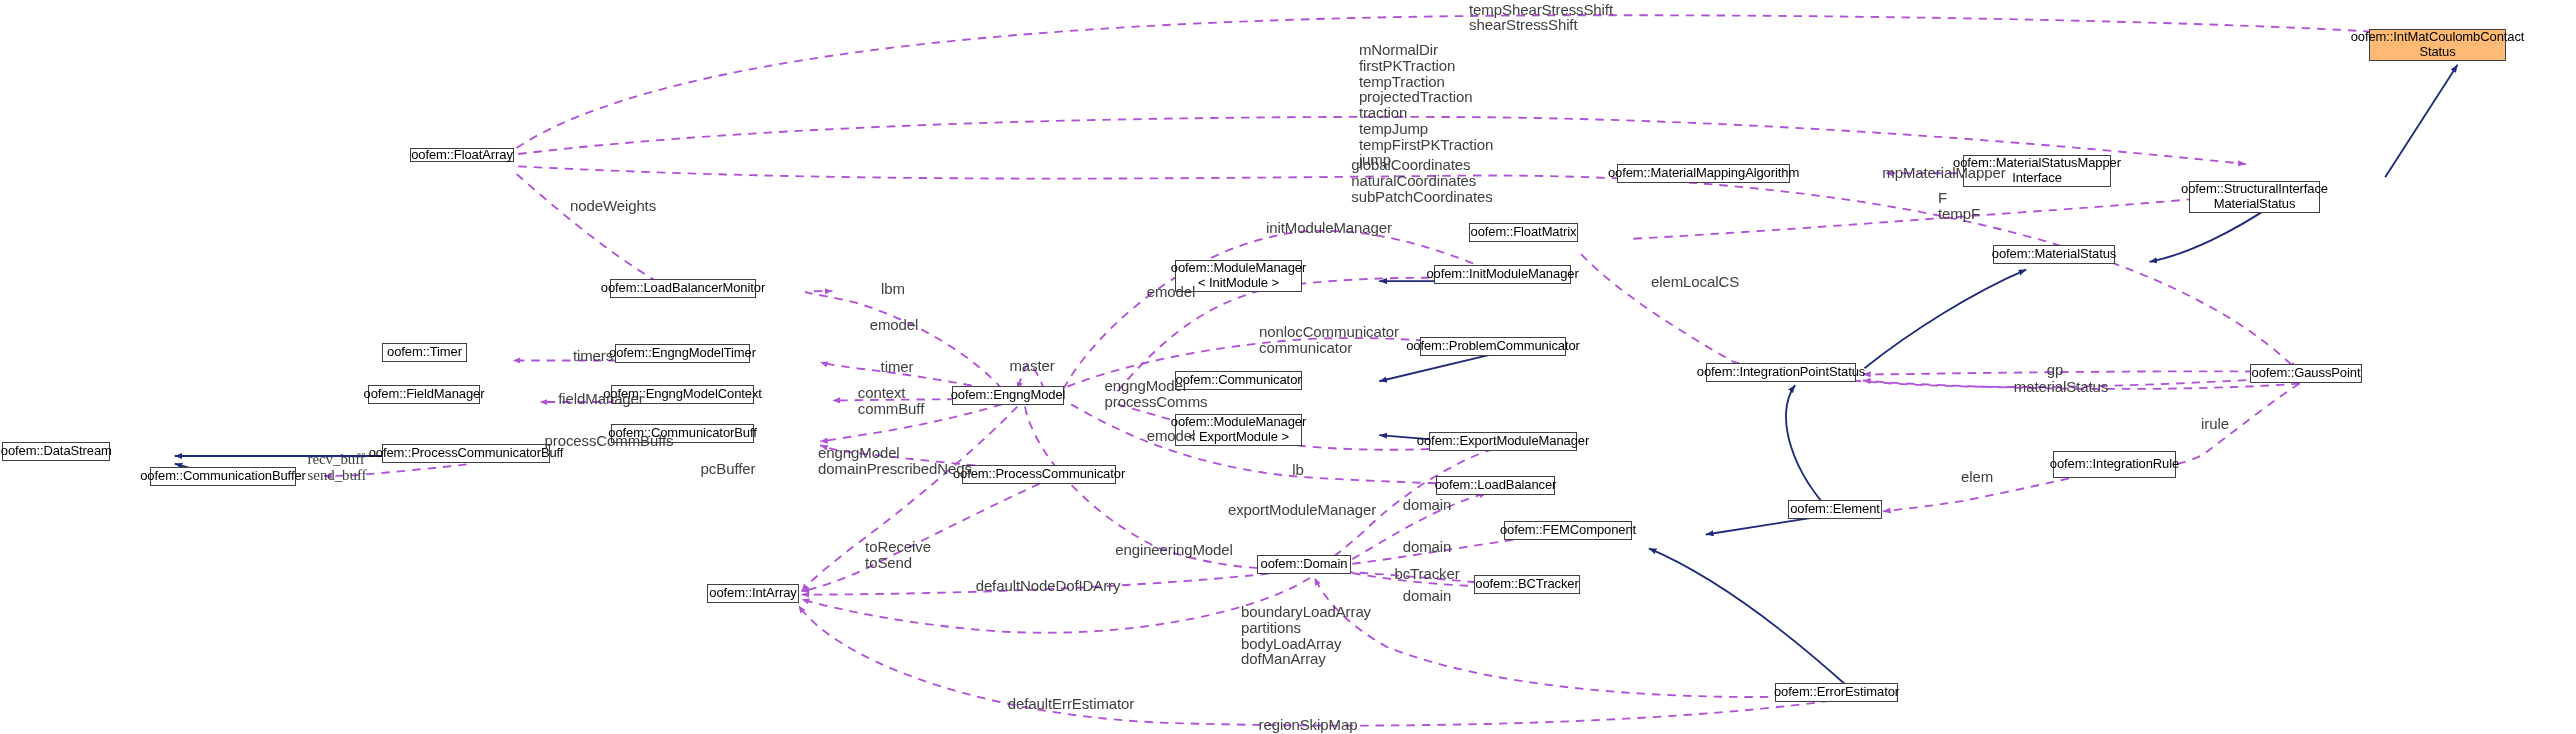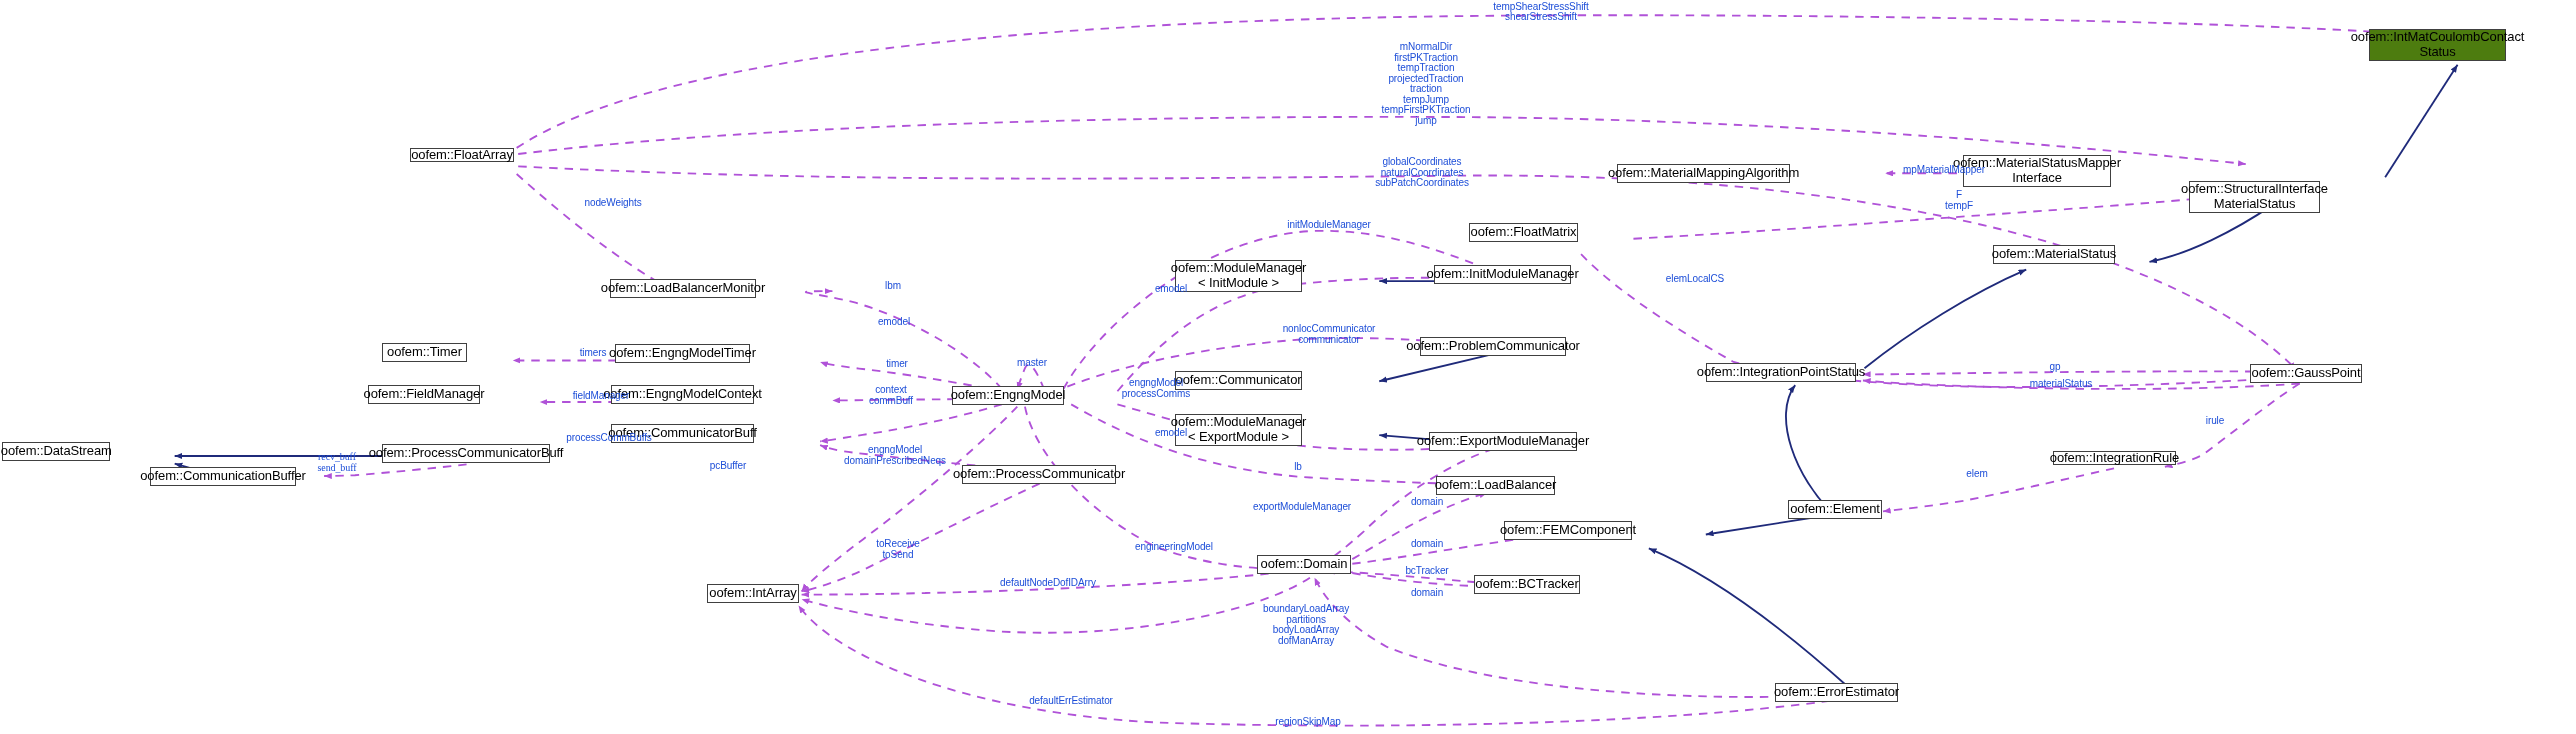--- a/index.html
+++ b/index.html
@@ -34,29 +34,28 @@
     line-height: 1.15;
     display: flex;
     align-items: center;
     justify-content: center;
     text-align: center;
     white-space: pre-line;
     letter-spacing: -0.1px;
     z-index: 5;
   }
   .node.highlight {
-    background: #4d7c0f;
+    background: #fdba74;
     border: 1.5px solid #404040;
   }
   .edge-label {
     position: absolute;
-    color: #1d4ed8;
-    font-size: 10px;
+    color: #404040;
+    font-size: 15px;
     line-height: 1.05;
-    text-align: center;
     white-space: pre-line;
     letter-spacing: -0.1px;
     z-index: 6;
     transform: translateX(-50%);
   }
 </style>
 </head>
 <body>
 
 <div id="diagram">
@@ -203,21 +202,21 @@
       <div class="node" style="left: 1175px; top: 414px; width: 127px; height: 32px;">oofem::ModuleManager
 &lt; ExportModule &gt;</div>
       <div class="node" style="left: 1429px; top: 432px; width: 148px; height: 19px;">oofem::ExportModuleManager</div>
       <div class="node" style="left: 2.3px; top: 442px; width: 108px; height: 19px;">oofem::DataStream</div>
       <div class="node" style="left: 611px; top: 424px; width: 143px; height: 19px;">oofem::CommunicatorBuff</div>
       <div class="node" style="left: 382px; top: 444px; width: 168px; height: 19px;">oofem::ProcessCommunicatorBuff</div>
       <div class="node" style="left: 150px; top: 467px; width: 146px; height: 19px;">oofem::CommunicationBuffer</div>
       <div class="node" style="left: 1436px; top: 476px; width: 119px; height: 19px;">oofem::LoadBalancer</div>
       <div class="node" style="left: 962px; top: 465px; width: 154px; height: 19px;">oofem::ProcessCommunicator</div>
       <div class="node" style="left: 1788px; top: 500px; width: 94px; height: 19px;">oofem::Element</div>
-      <div class="node" style="left: 2053px; top: 451px; width: 123px; height: 14px;">oofem::IntegrationRule</div>
+      <div class="node" style="left: 2053px; top: 451px; width: 123px; height: 27px;">oofem::IntegrationRule</div>
       <div class="node" style="left: 1504px; top: 521px; width: 128px; height: 19px;">oofem::FEMComponent</div>
       <div class="node" style="left: 1257px; top: 555px; width: 94px; height: 19px;">oofem::Domain</div>
       <div class="node" style="left: 1474px; top: 575px; width: 106px; height: 19px;">oofem::BCTracker</div>
       <div class="node" style="left: 707px; top: 584px; width: 92px; height: 19px;">oofem::IntArray</div>
       <div class="node" style="left: 1775px; top: 683px; width: 123px; height: 19px;">oofem::ErrorEstimator</div>
     </div>
   <div id="labels-layer">
       <div class="edge-label" style="left: 1541px; top: 1.5px;">tempShearStressShift
 shearStressShift</div>
       <div class="edge-label" style="left: 1426px; top: 42px;">mNormalDir

